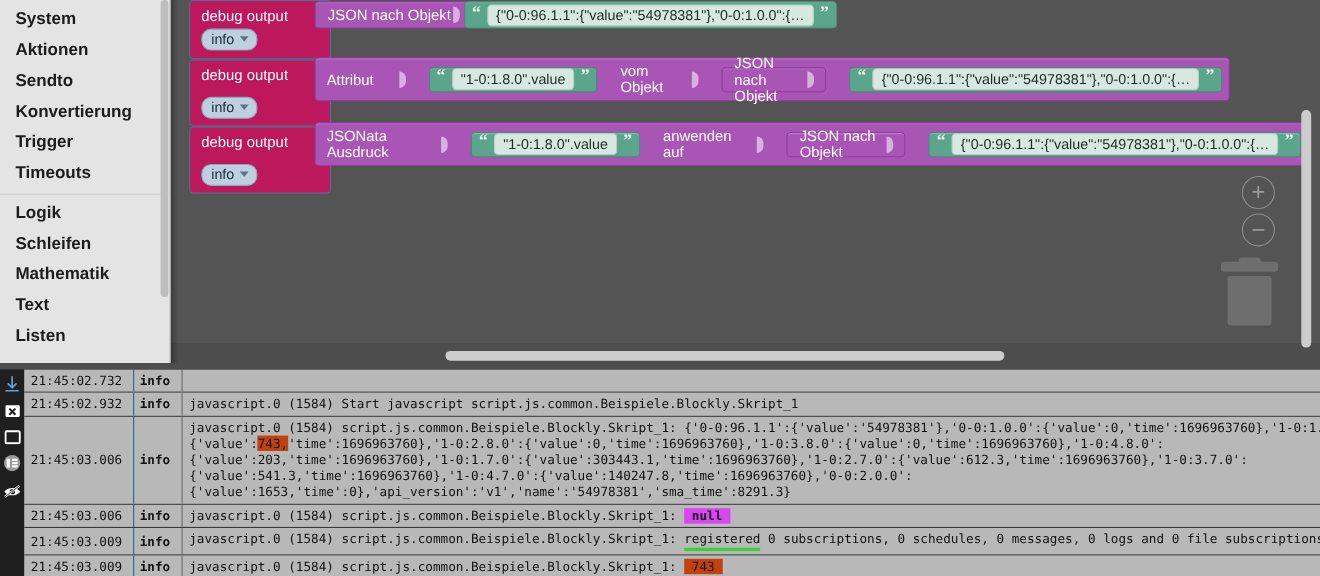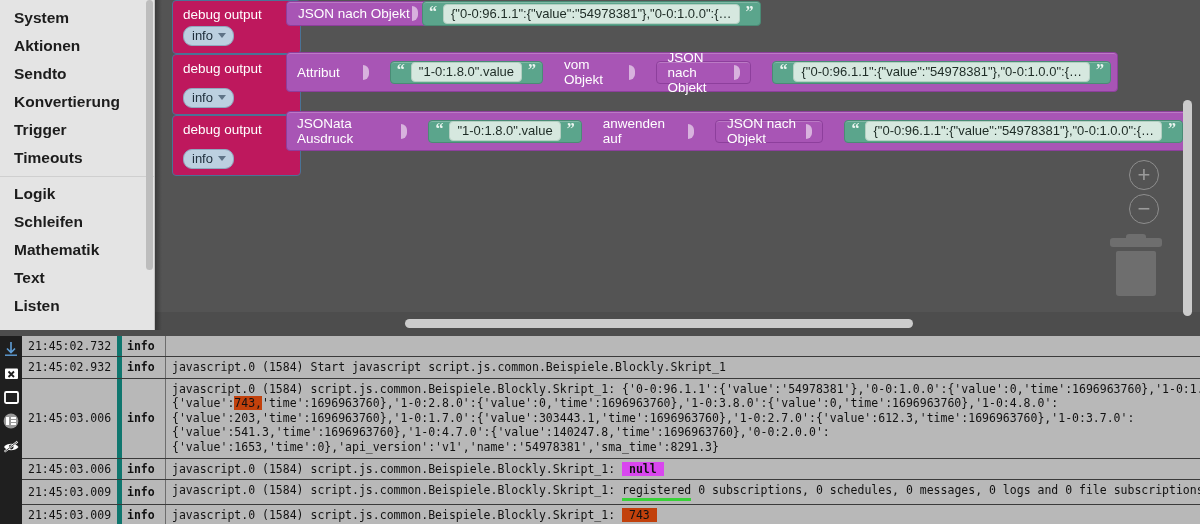--- a/index.html
+++ b/index.html
@@ -217,21 +217,21 @@
   .logrow {
     display:flex;
     background:#b8b8b8;
     color:#111111;
     border-bottom:1px solid #3a3a3a;
     align-items:stretch;
   }
   .c-time {
     width:100px; flex:0 0 100px;
     padding:3px 5px 3px 6px;
-    border-right:5px solid #0f766e;
+    border-right:1px solid #0f766e;
     text-align:left;
     display:flex; align-items:center;
   }
   .c-sev {
     width:44px; flex:0 0 44px;
     padding:3px 5px;
     border-right:1px solid #6d6d6d;
     font-weight:bold;
     display:flex; align-items:center;
   }

